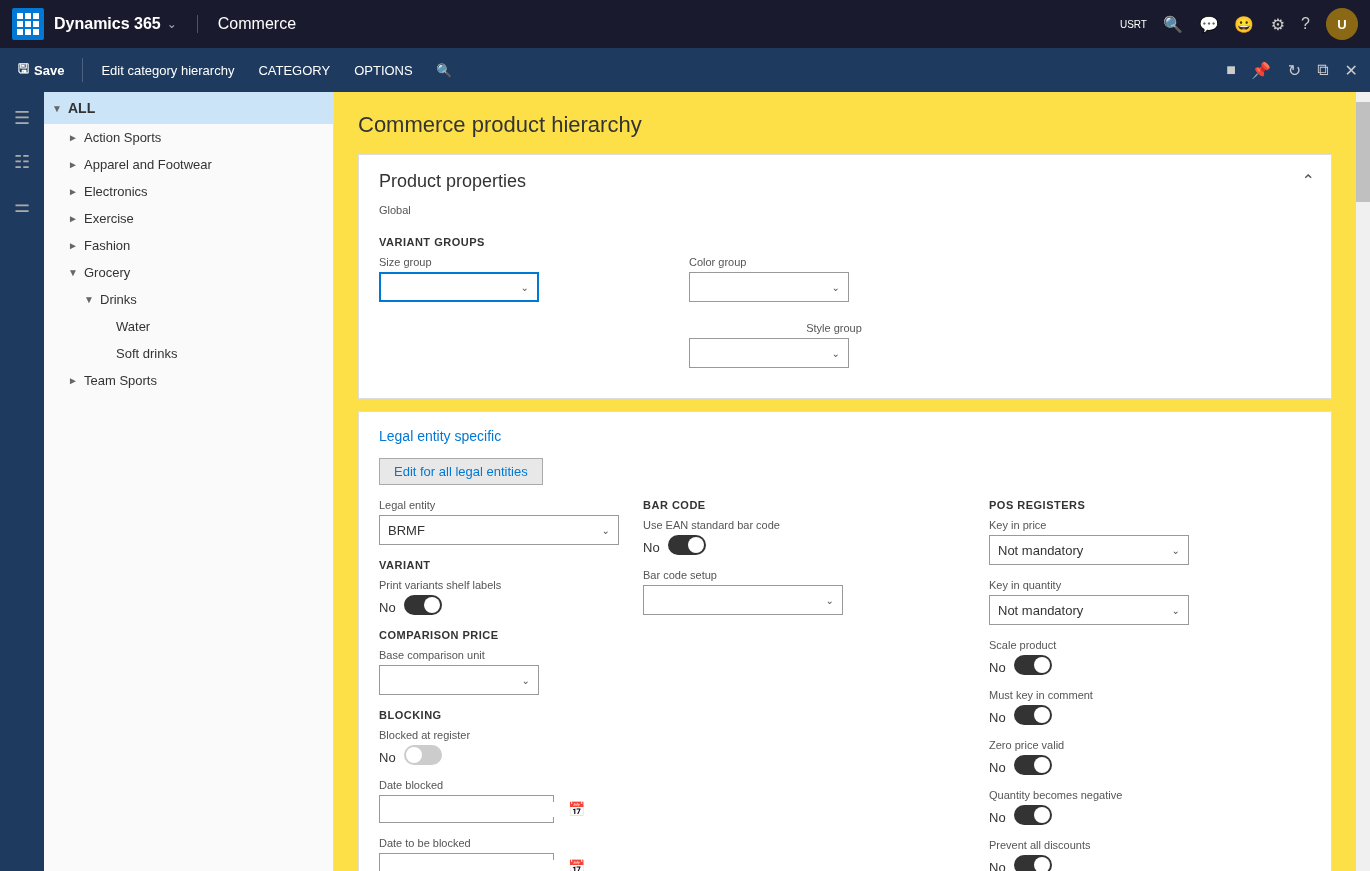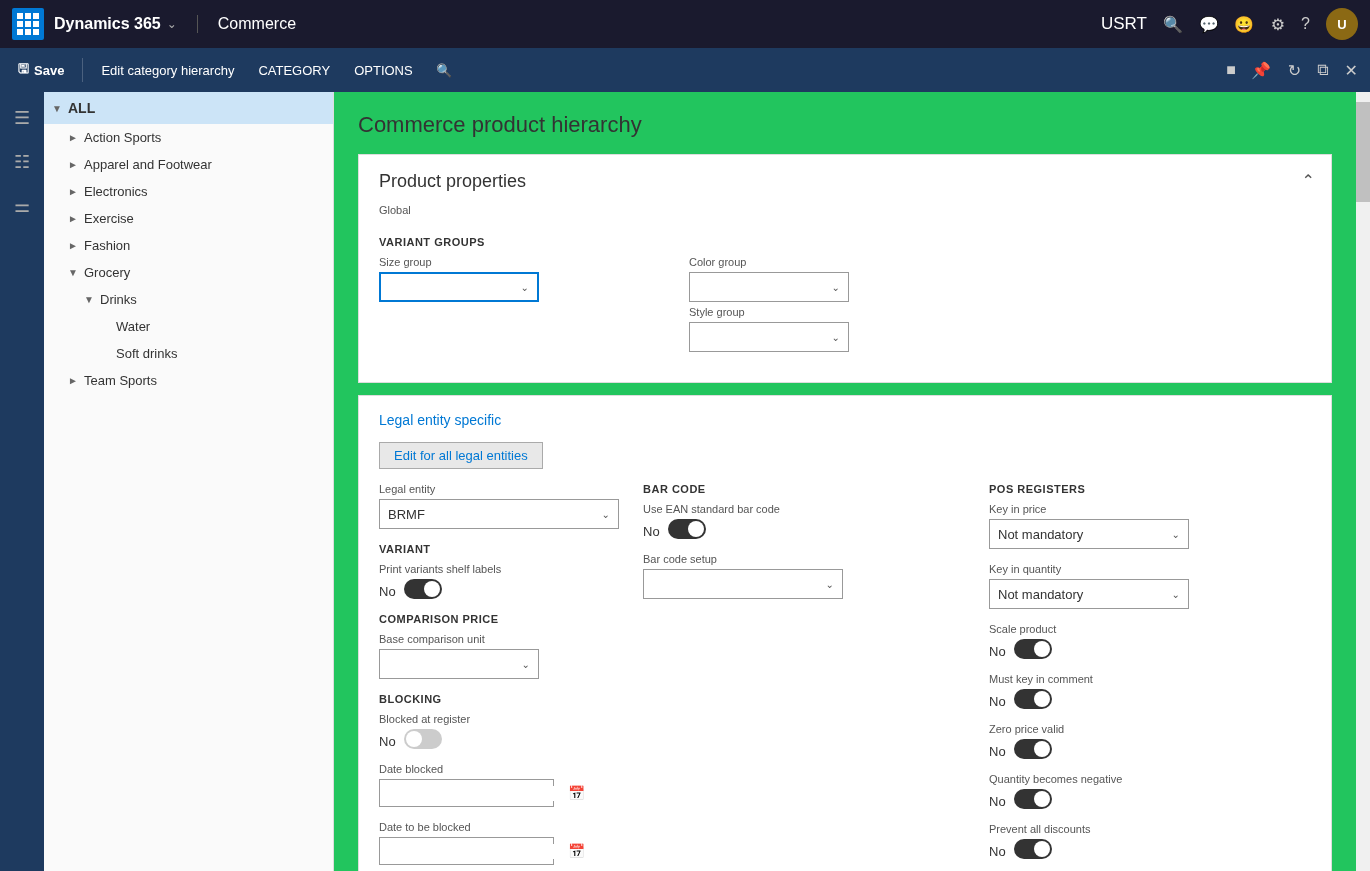--- a/index.html
+++ b/index.html
@@ -22,21 +22,21 @@
     }
     .waffle-grid { display: grid; grid-template-columns: repeat(3,6px); gap:2px; }
     .waffle-dot { width:6px; height:6px; background:white; }
     .app-title {
       font-size: 16px; font-weight: 600; color: #ffffff; margin-right: 6px;
     }
     .app-chevron { color: #aaa; font-size: 12px; margin-right: 20px; }
     .app-module { font-size: 16px; color: white; border-left: 1px solid #555; padding-left: 20px; }
     .top-nav-right { margin-left: auto; display: flex; align-items: center; gap: 16px; }
     .top-nav-right .nav-icon { color: #ccc; font-size: 16px; cursor: pointer; }
-    .top-nav-right .user-label { color: white; font-size: 17px; }
+    .top-nav-right .user-label { color: white; font-size: 10px; }
     .avatar { width: 32px; height: 32px; border-radius: 50%; background: #8b6914; display:flex; align-items:center; justify-content:center; color:white; font-size:13px; font-weight:600; }
 
     
     .command-bar {
       height: 44px;
       background: #1e3a5f;
       display: flex;
       align-items: center;
       padding: 0 8px;
       gap: 4px;
@@ -85,21 +85,21 @@
     .tree-item.selected { background: #cce4f7; }
     .tree-item.root { font-weight: 600; font-size: 14px; padding: 8px 8px 8px 8px; }
     .tree-chevron { font-size: 10px; color: #666; margin-right: 6px; width: 10px; }
     .tree-indent-1 { padding-left: 24px; }
     .tree-indent-2 { padding-left: 40px; }
     .tree-indent-3 { padding-left: 56px; }
 
     
     .content-area {
       flex: 1;
-      background: #22c55e;
+      background: #fde047;
       overflow-y: auto;
       padding: 20px 24px;
       position: relative;
     }
 
     .page-title {
       font-size: 22px; font-weight: 300; color: #333; margin-bottom: 16px;
     }
 
     .section-card {
@@ -300,21 +300,21 @@
               <span></span>
               <span class="dropdown-arrow">⌄</span>
             </div>
           </div>
           <div>
             <div class="field-label-normal">Color group</div>
             <div class="dropdown-field" style="width:160px;">
               <span></span>
               <span class="dropdown-arrow">⌄</span>
             </div>
-            <div class="field-label-normal" style="margin-top:4px;">Style group</div>
+            <div class="field-label-normal" style="margin-top:20px;text-align:center;">Style group</div>
             <div class="dropdown-field" style="width:160px;">
               <span></span>
               <span class="dropdown-arrow">⌄</span>
             </div>
           </div>
         </div>
       </div>
     </div>
 
     <div class="section-card">

